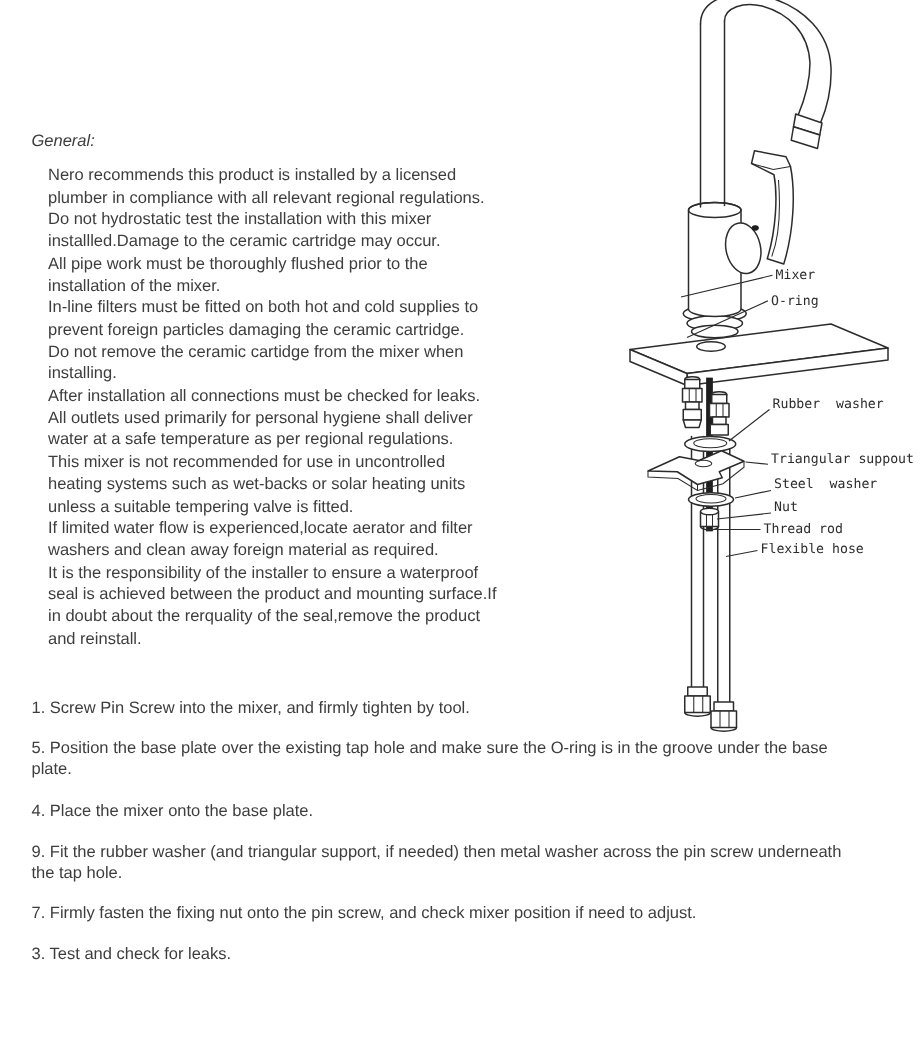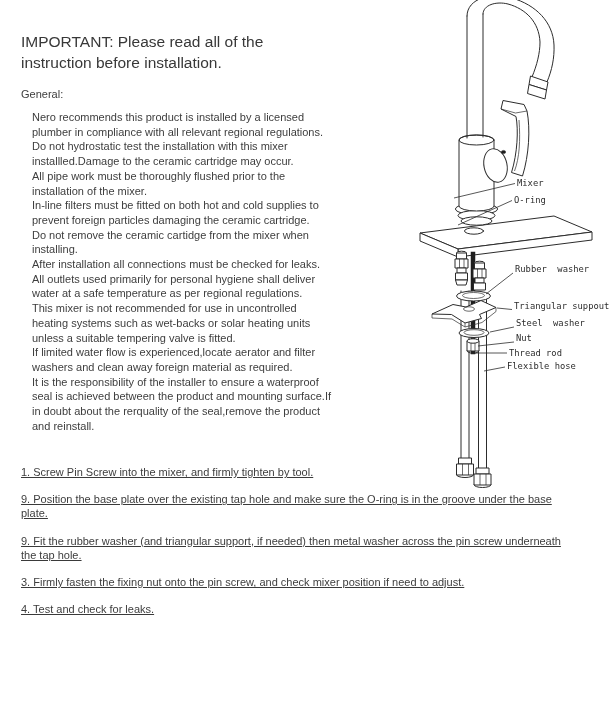--- a/index.html
+++ b/index.html
@@ -5,42 +5,40 @@
   html,body{margin:0;padding:0;}
   body{
     width:616px;height:701px;background:#ffffff;position:relative;overflow:hidden;
     font-family:"Liberation Sans", sans-serif;color:#3a3a3a;
   }
   .page{position:absolute;inset:0;background:#fff;}
   .doc-title{
     position:absolute;left:21px;top:31px;width:340px;
     font-size:15.5px;line-height:21px;white-space:pre-line;color:#383838;
   }
-  .general-label{position:absolute;left:21px;top:88px;font-size:11px;color:#3d3d3d;}
+  .general-label{position:absolute;left:21px;top:88px;font-size:11px;color:#3d3d3d;font-style:italic;}
   .general-text{
     position:absolute;left:32px;top:110px;width:350px;
     font-size:11px;line-height:14.7px;white-space:pre-line;color:#3d3d3d;
   }
-  .steps{position:absolute;left:21px;top:465px;width:580px;text-decoration:underline;}
+  .steps{position:absolute;left:21px;top:465px;width:580px;}
   .step{font-size:11px;line-height:14.2px;margin:0 0 13px 0;white-space:pre-line;color:#3d3d3d;}
   .diagram{position:absolute;left:406px;top:0;width:210px;height:500px;}
   .diagram .ln{stroke:#2c2c2c;fill:none;stroke-width:1;stroke-linejoin:round;stroke-linecap:round;}
   .diagram .lnw{stroke:#2c2c2c;fill:#ffffff;stroke-width:1;stroke-linejoin:round;}
   .diagram .thin{stroke:#2c2c2c;fill:none;stroke-width:.7;}
   .diagram .dark{fill:#1e1e1e;stroke:#1e1e1e;stroke-width:.5;}
   .diagram .leader{stroke:#2c2c2c;fill:none;stroke-width:.8;}
   .diagram text{font-family:"DejaVu Sans Mono", monospace;font-size:8.8px;fill:#2c2c2c;white-space:pre;}
 </style>
 </head>
 <body>
 
 <div class="page">
 
-  <div class="doc-title">IMPORTANT: Please read all of the
-instruction before installation.</div>
 
   <div class="general-label">General:</div>
 
   <div class="general-text">Nero recommends this product is installed by a licensed
 plumber in compliance with all relevant regional regulations.
 Do not hydrostatic test the installation with this mixer
 installled.Damage to the ceramic cartridge may occur.
 All pipe work must be thoroughly flushed prior to the
 installation of the mixer.
 In-line filters must be fitted on both hot and cold supplies to
@@ -55,26 +53,27 @@
 unless a suitable tempering valve is fitted.
 If limited water flow is experienced,locate aerator and filter
 washers and clean away foreign material as required.
 It is the responsibility of the installer to ensure a waterproof
 seal is achieved between the product and mounting surface.If
 in doubt about the rerquality of the seal,remove the product
 and reinstall.</div>
 
   <div class="steps">
     <div class="step">1. Screw Pin Screw into the mixer, and firmly tighten by tool.</div>
-    <div class="step">9. Position the base plate over the existing tap hole and make sure the O-ring is in the groove under the base
+    <div class="step">5. Position the base plate over the existing tap hole and make sure the O-ring is in the groove under the base
 plate.</div>
+    <div class="step">4. Place the mixer onto the base plate.</div>
     <div class="step">9. Fit the rubber washer (and triangular support, if needed) then metal washer across the pin screw underneath
 the tap hole.</div>
-    <div class="step">3. Firmly fasten the fixing nut onto the pin screw, and check mixer position if need to adjust.</div>
-    <div class="step">4. Test and check for leaks.</div>
+    <div class="step">7. Firmly fasten the fixing nut onto the pin screw, and check mixer position if need to adjust.</div>
+    <div class="step">3. Test and check for leaks.</div>
   </div>
 
   <svg class="diagram" viewBox="0 0 210 500" xmlns="http://www.w3.org/2000/svg">
 
     <g>
 
       <g>
         <path class="lnw" d="M14 233 L148 216 L186 232 L52 249 Z"></path>
         <path class="lnw" d="M52 249 L186 232 L186 240 L52 257 Z"></path>
         <path class="lnw" d="M14 233 L52 249 L52 257 L14 241 Z"></path>

